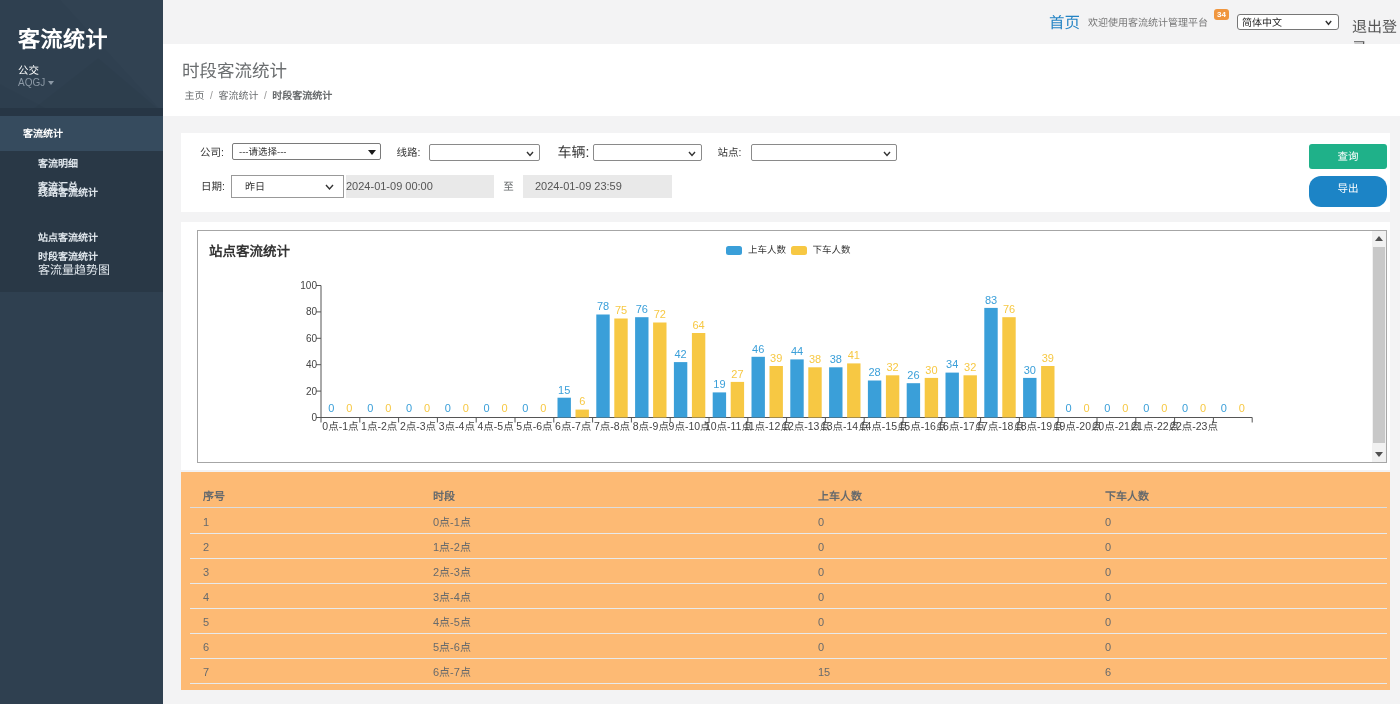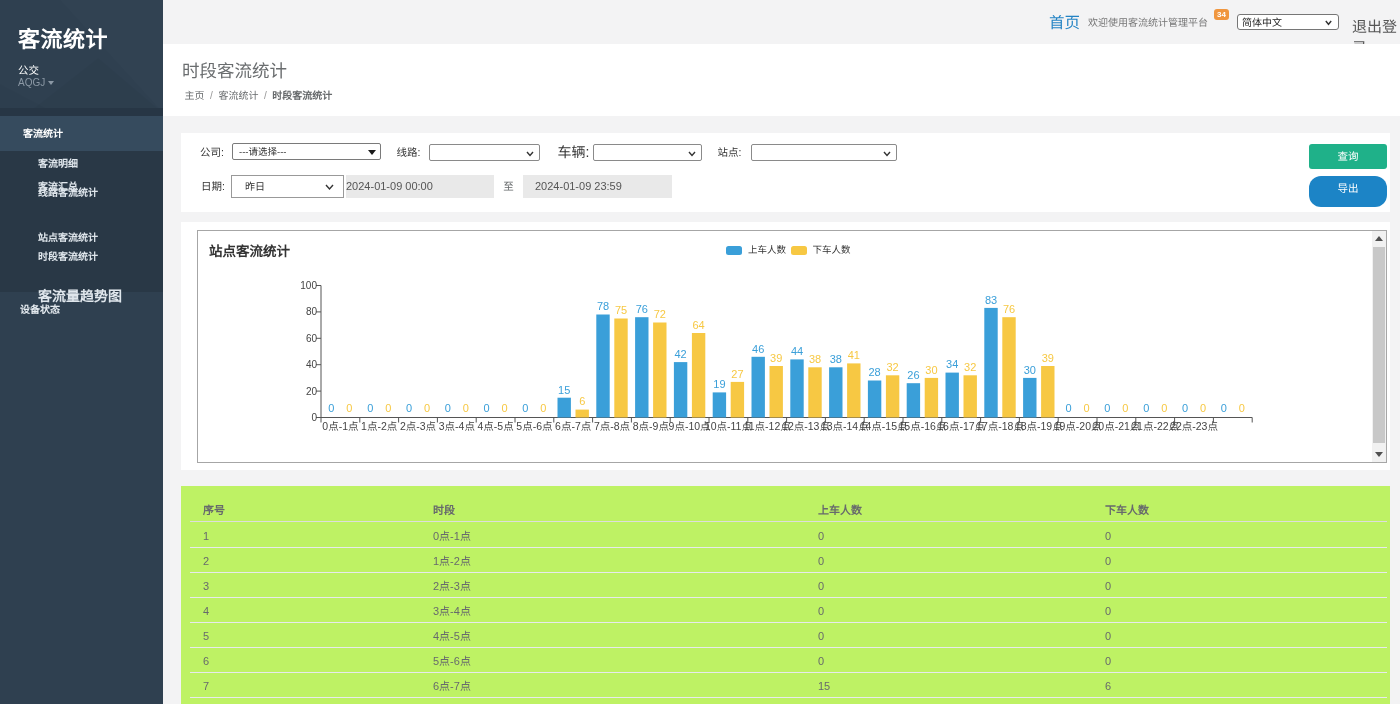--- a/index.html
+++ b/index.html
@@ -20,22 +20,21 @@
   <div class="abs" style="left:0;top:108px;width:163px;height:7.5px;background:#273645"></div>
   <div class="abs" style="left:0;top:115.5px;width:163px;height:35px;background:#364b5e">
     <div class="abs" style="left:23px;top:0;height:35px;line-height:35px;font-size:10px;font-weight:bold;color:#fff">客流统计</div>
   </div>
   <div class="abs" style="left:0;top:150.5px;width:163px;height:141.5px;background:#293846"></div>
   <div style="position:absolute;left:38px;top:151.5px;height:23.45px;line-height:23.45px;font-weight:bold;color:#dfe6ec;font-size:10px">客流明细</div>
 <div style="position:absolute;left:38px;top:174.9px;height:23.45px;line-height:23.45px;font-weight:bold;color:#dfe6ec;font-size:10px">客流汇总</div>
 <div style="position:absolute;left:38px;top:181px;height:23.45px;line-height:23.45px;font-weight:bold;color:#dfe6ec;font-size:10px">线路客流统计</div>
 <div style="position:absolute;left:38px;top:226px;height:23.45px;line-height:23.45px;font-weight:bold;color:#dfe6ec;font-size:10px">站点客流统计</div>
 <div style="position:absolute;left:38px;top:245.3px;height:23.45px;line-height:23.45px;font-weight:bold;color:#dfe6ec;font-size:10px">时段客流统计</div>
-<div style="position:absolute;left:38px;top:285px;height:23.45px;line-height:23.45px;font-weight:bold;color:#dfe6ec;font-size:14px">客流量趋势图</div>
-  <div class="abs" style="left:20px;top:293px;width:143px;height:34px;line-height:34px;font-size:10px;font-weight:bold;color:#e4eaef">设备状态</div>
+<div style="position:absolute;left:38px;top:259px;height:23.45px;line-height:23.45px;font-weight:normal;color:#dfe6ec;font-size:12px">客流量趋势图</div>
 </div>
 
 <div class="abs" style="left:163px;top:0;width:1237px;height:44px;background:#f3f3f4">
   <div class="abs" style="left:886px;top:9.5px;font-size:15.5px;color:#2383c4">首页</div>
   <div class="abs" style="left:925px;top:14px;font-size:10px;color:#777">欢迎使用客流统计管理平台</div>
   <div class="abs" style="left:1051px;top:9px;width:15px;height:11px;background:#f0963e;border-radius:3px;color:#fff;font-size:8px;font-weight:bold;text-align:center;line-height:11px">34</div>
   <div class="abs" style="left:1074px;top:14px;width:102px;height:16px;border:1px solid #767676;border-radius:3px;background:#fff">
     <div class="abs" style="left:4px;top:1px;line-height:13px;font-size:10px;color:#222">简体中文</div>
     <svg class="abs" style="right:6px;top:4.5px" width="7" height="6" viewBox="0 0 7 6">
         <path d="M0.8 1 L3.5 4.3 L6.2 1" stroke="#333" stroke-width="1.4" fill="none"></path>
@@ -236,21 +235,21 @@
     <div class="abs" style="left:0;top:0;width:14px;height:15px;background:#f1f1f1">
       <div class="abs" style="left:3px;top:5px;width:0;height:0;border-left:4px solid transparent;border-right:4px solid transparent;border-bottom:5px solid #505050"></div>
     </div>
     <div class="abs" style="left:0;top:15px;width:14px;height:198px;background:#c8c8c8;border:1px solid #f1f1f1"></div>
     <div class="abs" style="left:0;bottom:0;width:14px;height:15px;background:#f1f1f1">
       <div class="abs" style="left:3px;top:5px;width:0;height:0;border-left:4px solid transparent;border-right:4px solid transparent;border-top:5px solid #505050"></div>
     </div>
   </div>
 </div>
 
-<div class="abs" style="left:181px;top:486px;width:1209px;height:218px;background:#bef264;overflow:hidden">
+<div class="abs" style="left:181px;top:472px;width:1209px;height:218px;background:#fdba74;overflow:hidden">
 <div class="abs" style="left:22px;top:15.4px;font-size:11px;font-weight:bold;color:#676a6c">序号</div>
 <div class="abs" style="left:252px;top:15.4px;font-size:11px;font-weight:bold;color:#676a6c">时段</div>
 <div class="abs" style="left:637px;top:15.4px;font-size:11px;font-weight:bold;color:#676a6c">上车人数</div>
 <div class="abs" style="left:924px;top:15.4px;font-size:11px;font-weight:bold;color:#676a6c">下车人数</div>
 <div class="abs" style="left:9px;top:35px;width:1197px;height:1px;background:#dddddd"></div>
 <div class="abs" style="left:22px;top:42.5px;font-size:11px;color:#676a6c;line-height:14px">1</div>
 <div class="abs" style="left:252px;top:42.5px;font-size:11px;color:#676a6c;line-height:14px">0点-1点</div>
 <div class="abs" style="left:637px;top:42.5px;font-size:11px;color:#676a6c;line-height:14px">0</div>
 <div class="abs" style="left:924px;top:42.5px;font-size:11px;color:#676a6c;line-height:14px">0</div>
 <div class="abs" style="left:9px;top:61.0px;width:1197px;height:1px;background:#e7eaec"></div>

